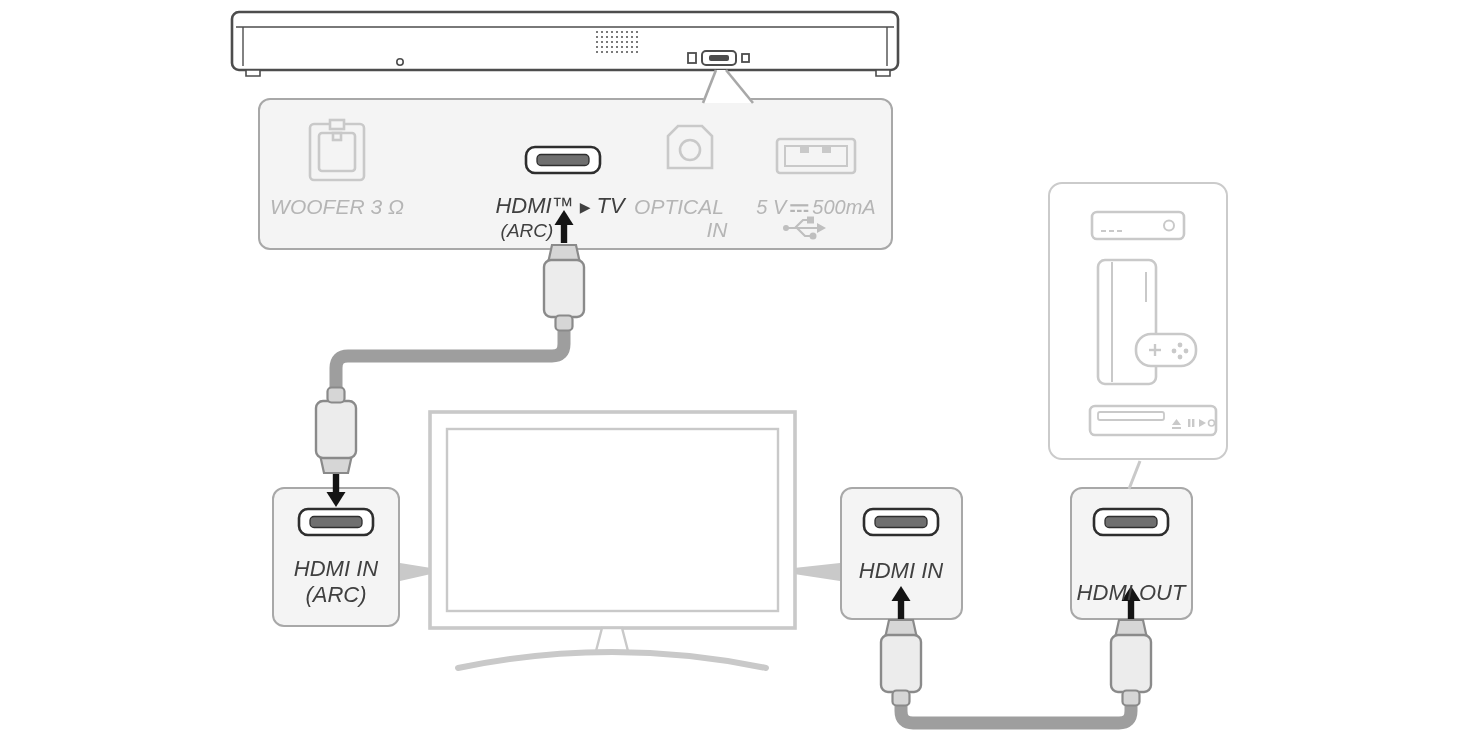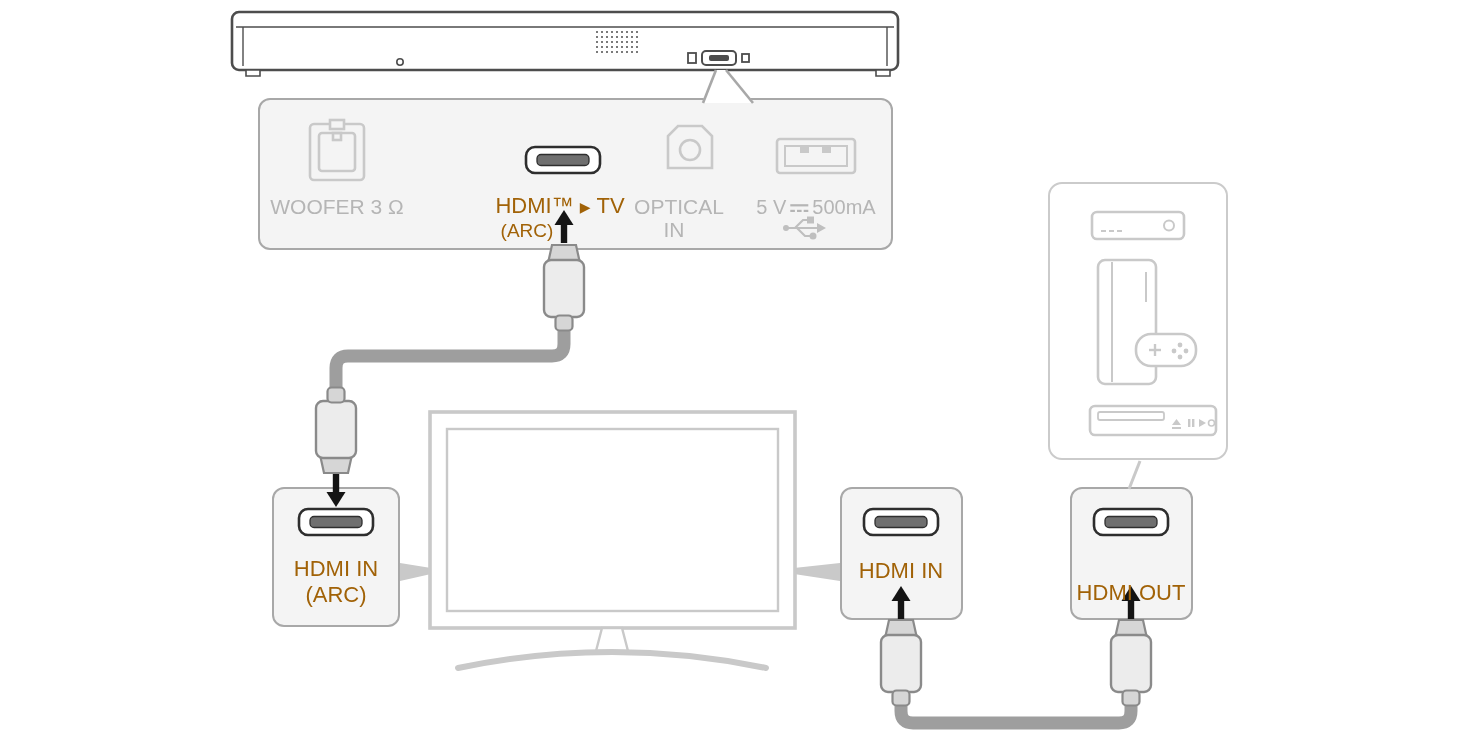--- a/index.html
+++ b/index.html
@@ -1,32 +1,32 @@
 <!DOCTYPE html>
 <html><head>
 <meta charset="utf-8">
 <style>
   * { margin:0; padding:0; box-sizing:border-box; }
   html,body { background:#ffffff; }
   body { font-family:"Liberation Sans","DejaVu Sans",sans-serif; }
-  .canvas { position:relative; width:1292px; height:735px; background:#ffffff; overflow:hidden; }
+  .canvas { position:relative; width:1292px; height:735px; background:#ffffff; overflow:hidden;font-style:italic; }
 
   .panel { position:absolute; z-index:1; background:#f4f4f4; border:2.5px solid #a8a8a8; border-radius:12px; }
   .rear-panel   { left:258px;  top:98px;  width:635px; height:152px; }
   .arc-panel    { left:272px;  top:487px; width:128px; height:140px; }
   .in-panel     { left:840px;  top:487px; width:123px; height:133px; }
   .out-panel    { left:1070px; top:487px; width:123px; height:133px; }
   .devices-box  { position:absolute; z-index:1; left:1048px; top:182px; width:180px; height:278px;
                   background:#ffffff; border:2.5px solid #cbcbcb; border-radius:14px; }
 
   .art { position:absolute; left:0; top:0; z-index:2; }
 
   .lbl { position:absolute; z-index:3; transform:translateX(-50%); white-space:nowrap;
          color:#b5b5b5; font-size:21px; line-height:1.15; }
-  .lbl.dark  { color:#a16207; font-size:22px; }
+  .lbl.dark  { color:#404040; font-size:22px; }
   .lbl.small { font-size:19px; }
   .hdmi-label { display:flex; align-items:center; gap:6px; }
   .hdmi-label .tri { font-size:14px; line-height:1; padding-top:2px; }
   .usb-label { display:flex; align-items:center; gap:3px; font-size:20px; }
 </style>
 </head>
 <body>
 
 <div class="canvas">
 
@@ -176,21 +176,21 @@
   <div class="lbl" style="left:337px; top:195px;">WOOFER 3 Ω</div>
 
   <div class="lbl dark hdmi-label" style="left:560px; top:193px;">
     <span>HDMI™</span>
     <span class="tri">▶</span>
     <span>TV</span>
   </div>
   <div class="lbl dark small" style="left:527px; top:220px;">(ARC)</div>
 
   <div class="lbl" style="left:679px; top:195px;">OPTICAL</div>
-  <div class="lbl" style="left:674px; top:218px;">IN</div>
+  <div class="lbl" style="left:717px; top:218px;">IN</div>
 
   <div class="lbl usb-label" style="left:816px; top:196px;">
     <span>5 V</span>
     <svg width="20" height="14" viewBox="0 0 20 14">
       <rect x="1" y="3.2" width="18" height="2.2" fill="#b5b5b5"></rect>
       <rect x="1" y="8.8" width="4.6" height="2.2" fill="#b5b5b5"></rect>
       <rect x="7.7" y="8.8" width="4.6" height="2.2" fill="#b5b5b5"></rect>
       <rect x="14.4" y="8.8" width="4.6" height="2.2" fill="#b5b5b5"></rect>
     </svg>
     <span>500mA</span>

